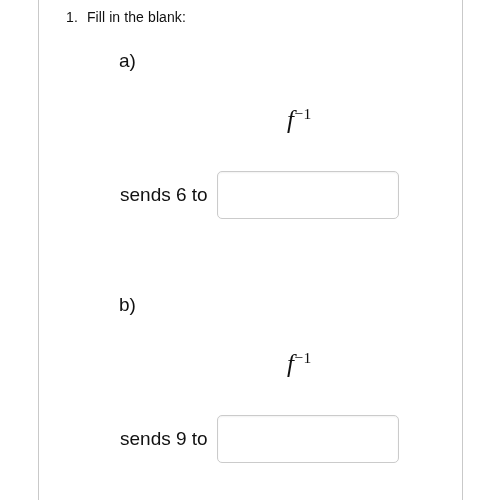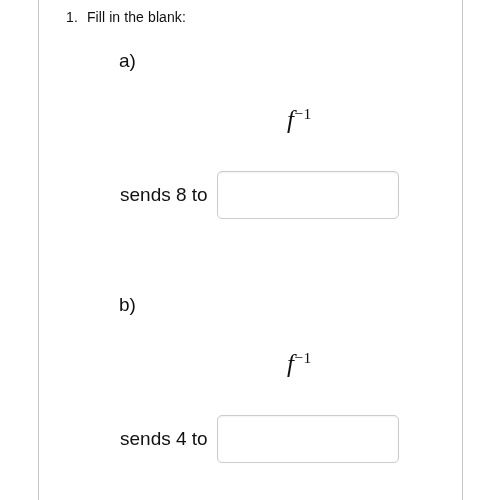--- a/index.html
+++ b/index.html
@@ -134,31 +134,31 @@
   </div>
 
   <div class="part part-a">
     <div class="part-label">a)</div>
 
     <div class="math-expression">
       <span>f</span><span class="exponent">−1</span>
     </div>
 
     <div class="sends-row">
-      <span class="sends-text">sends 8 to</span>
+      <span class="sends-text">sends 6 to</span>
       <input class="answer-box" type="text" placeholder="" style="">
     </div>
   </div>
 
   <div class="part part-b">
     <div class="part-label">b)</div>
 
     <div class="math-expression">
       <span>f</span><span class="exponent">−1</span>
     </div>
 
     <div class="sends-row">
-      <span class="sends-text">sends 4 to</span>
+      <span class="sends-text">sends 9 to</span>
       <input class="answer-box" type="text" placeholder="" style="">
     </div>
   </div>
 
 </div>
 
 </body></html>

